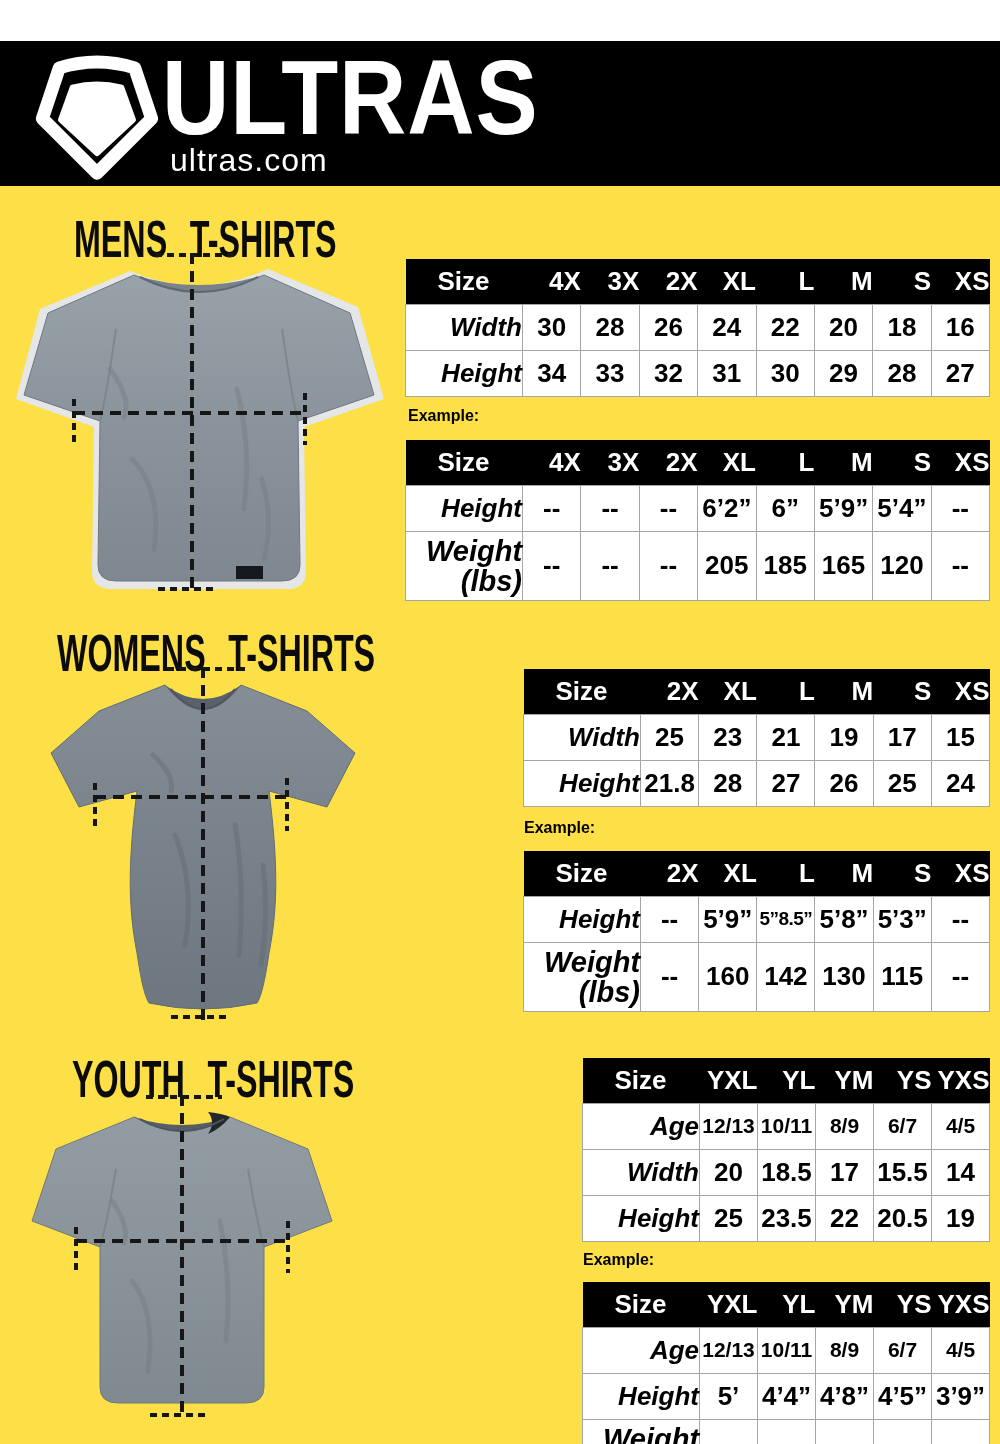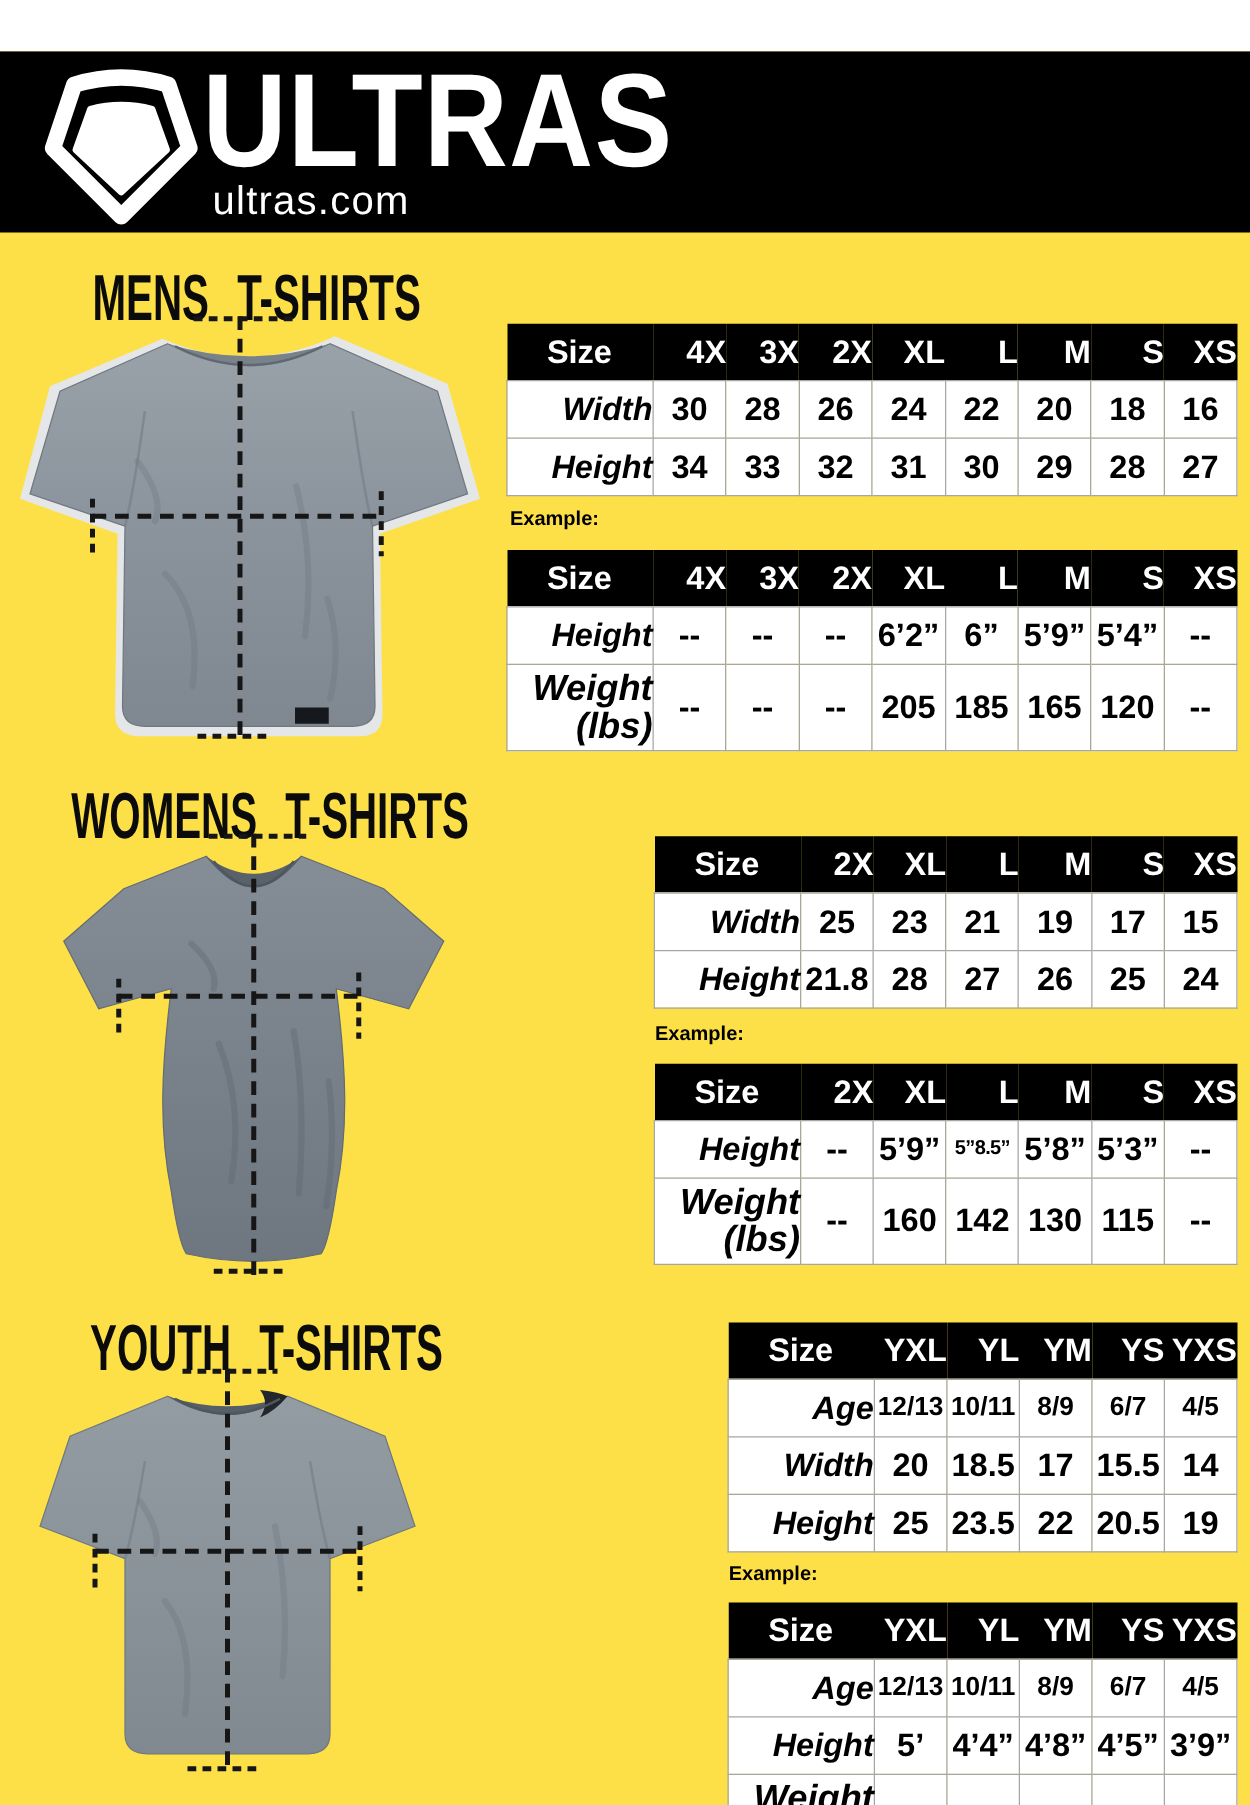--- a/index.html
+++ b/index.html
@@ -32,21 +32,21 @@
 
   
   .tbl { position:absolute; border-collapse:collapse; table-layout:fixed; }
   .tbl th { background:#000; color:#fff; font-size:26px; font-weight:700; height:45px;
             text-align:right; padding:0; border:0; }
   .tbl th:first-child { text-align:left; padding-left:32px; width:117px; }
   .tbl td { background:#fff; border:1px solid #a6a6a6; color:#000; font-size:26px;
             font-weight:700; text-align:center; height:46px; padding:0; }
   .tbl td.label { text-align:right; padding-left:20px;font-style:italic; }
   .tbl tr.row-small td:not(.label) { font-size:21px; }
-  .tbl td.cell-tight { font-size:16px; letter-spacing:-0.5px; }
+  .tbl td.cell-tight { font-size:19px; letter-spacing:-0.5px; }
   .tbl td.label.two-line { padding-top:4px; padding-bottom:4px; }
   .tbl td.label.two-line span { display:block; font-size:29px; line-height:1.05; }
 
   #tbl-mens-size      { left:405px; top:218px;  width:585px; }
   #tbl-mens-example   { left:405px; top:399px;  width:585px; }
   #tbl-womens-size    { left:523px; top:628px;  width:467px; }
   #tbl-womens-example { left:523px; top:810px;  width:467px; }
   #tbl-youth-size     { left:582px; top:1017px; width:408px; }
   #tbl-youth-example  { left:582px; top:1241px; width:408px; }
 

